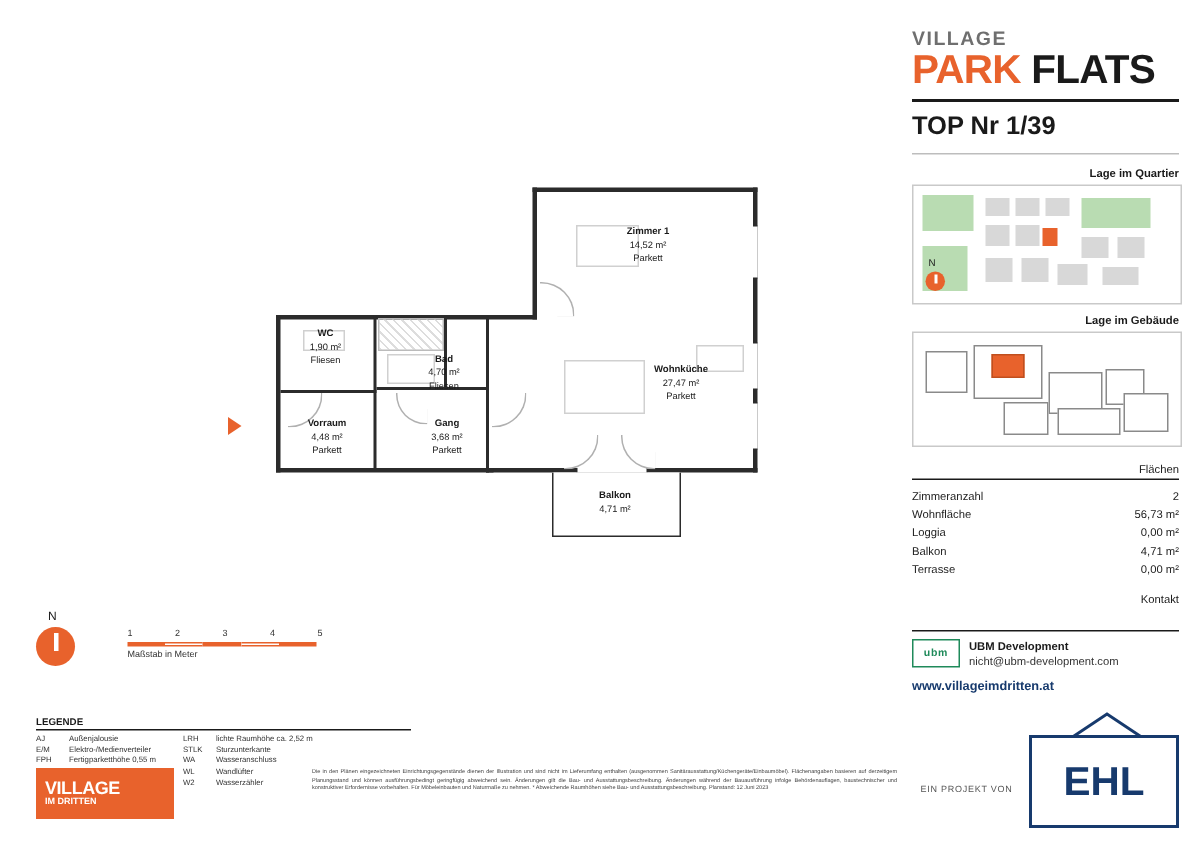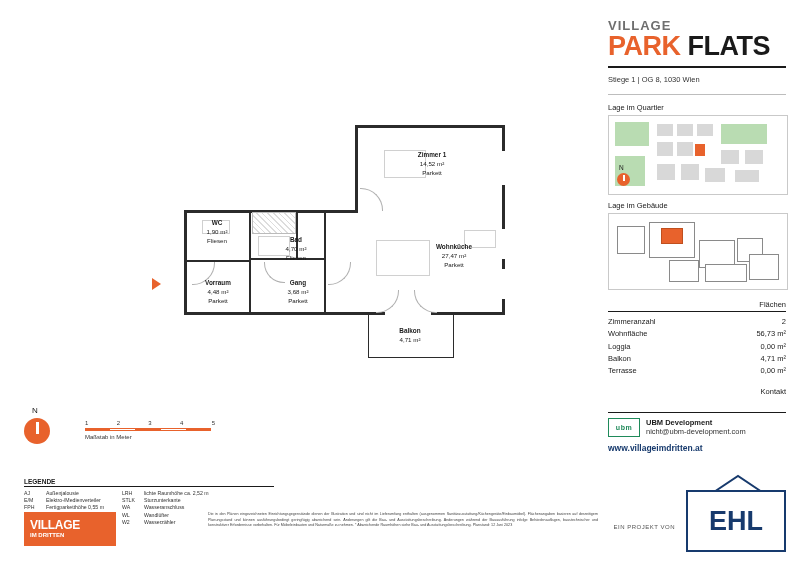--- a/index.html
+++ b/index.html
@@ -26,21 +26,21 @@
     line-height:1.05;margin-top:-1px;
   }
   .brand-title .accent{color:#e8622c;}
   .brand-rule{height:2px;background:#1a1a1a;margin:6px 0 6px 0;}
   .top-nr{font-size:17px;font-weight:bold;color:#1a1a1a;margin-bottom:6px;}
   .addr{font-size:7.5px;color:#333;line-height:1.5;}
   .addr .sep{display:block;}
   .hr-thin{height:1px;background:#bdbdbd;margin:8px 0 4px;}
 
   .sec-label{
-    font-size:7.5px;color:#1a1a1a;font-weight:normal;margin-bottom:3px;
+    font-size:7.5px;color:#1a1a1a;text-align:right;font-weight:bold;margin-bottom:3px;
   }
   .map-box{
     width:178px;height:78px;border:0.6px solid #c9c9c9;background:#fff;position:relative;overflow:hidden;
   }
   .bldg-box{
     width:178px;height:75px;border:0.6px solid #c9c9c9;background:#fff;position:relative;overflow:hidden;margin-top:2px;
   }
   .n-dot{
     position:absolute;left:8px;bottom:8px;width:13px;height:13px;border-radius:50%;
     background:#e8622c;
@@ -321,22 +321,22 @@
 
   <div class="right-col">
 
     <div class="brand">
       <div class="brand-village">VILLAGE</div>
       <div class="brand-title">
         <span class="accent">PARK</span>
         <span>FLATS</span>
       </div>
       <div class="brand-rule"></div>
+      <div class="top-nr">TOP Nr 1/39</div>
       <div class="addr">
-        <span class="sep">Stiege 1 | OG 8, 1030 Wien</span>
       </div>
       <div class="hr-thin"></div>
     </div>
 
     <div class="sec-label">Lage im Quartier</div>
     <div class="map-box">
       <div class="mgreen" style="left:6px;top:6px;width:34px;height:24px;"></div>
       <div class="mgreen" style="left:112px;top:8px;width:46px;height:20px;"></div>
       <div class="mblock" style="left:48px;top:8px;width:16px;height:12px;"></div>
       <div class="mblock" style="left:68px;top:8px;width:16px;height:12px;"></div>

